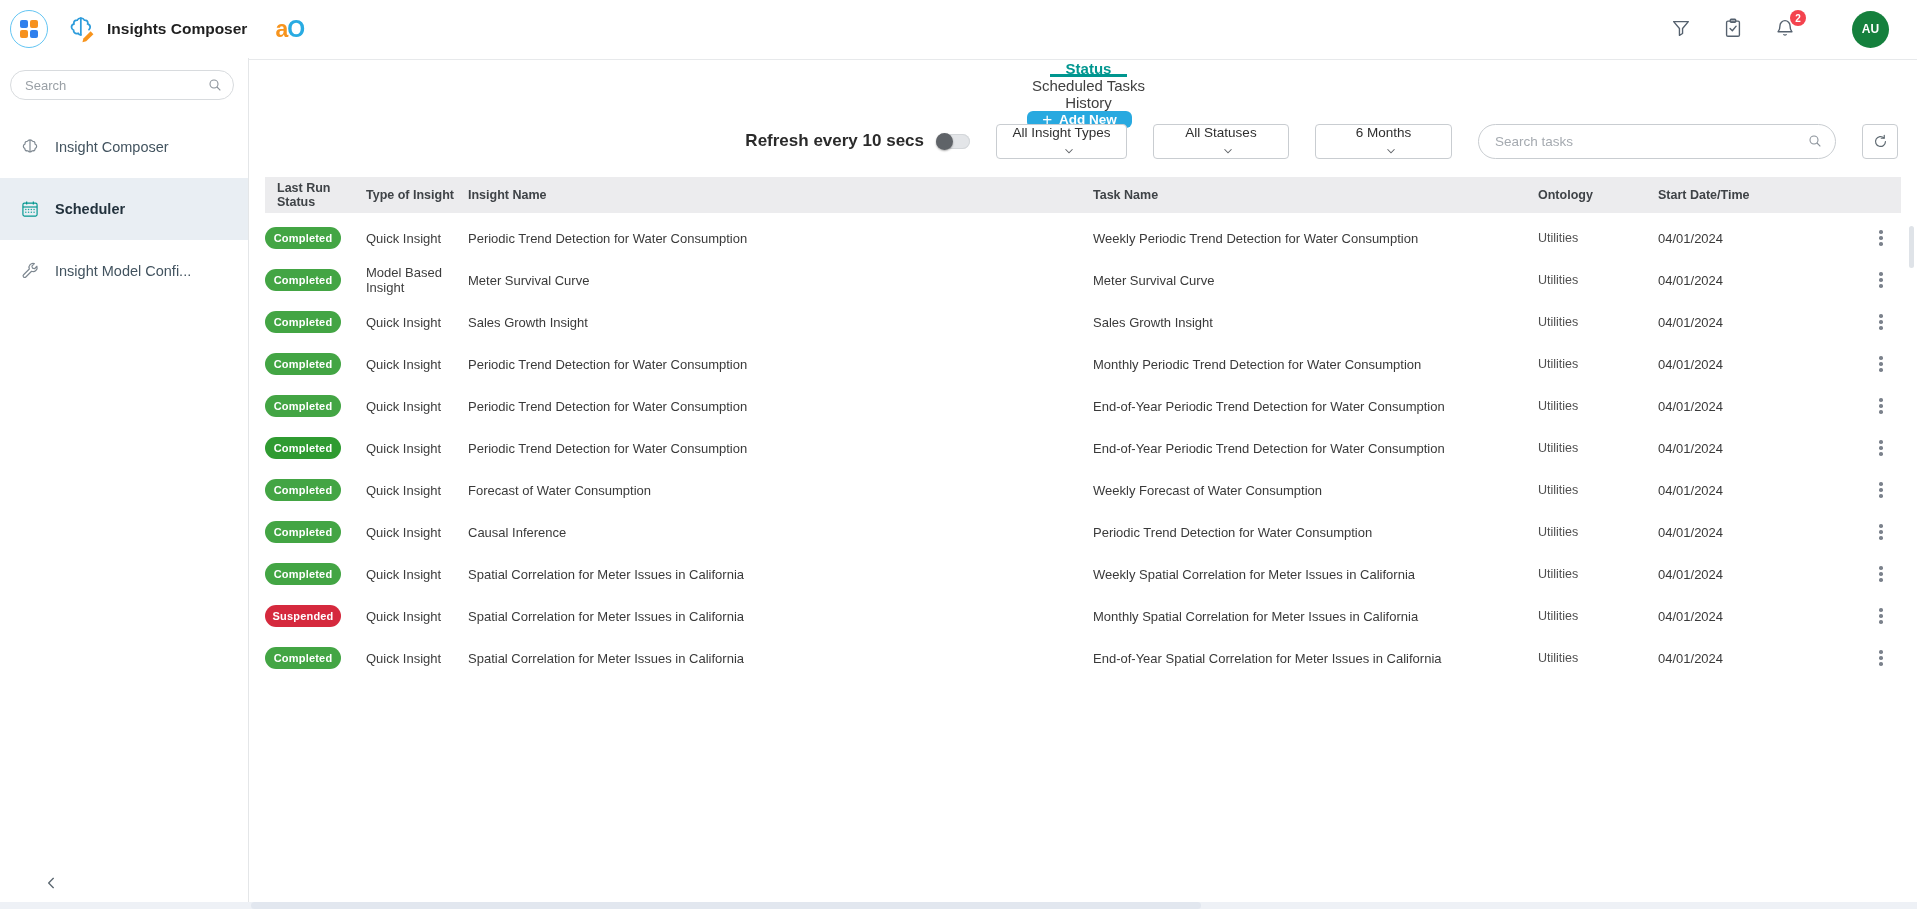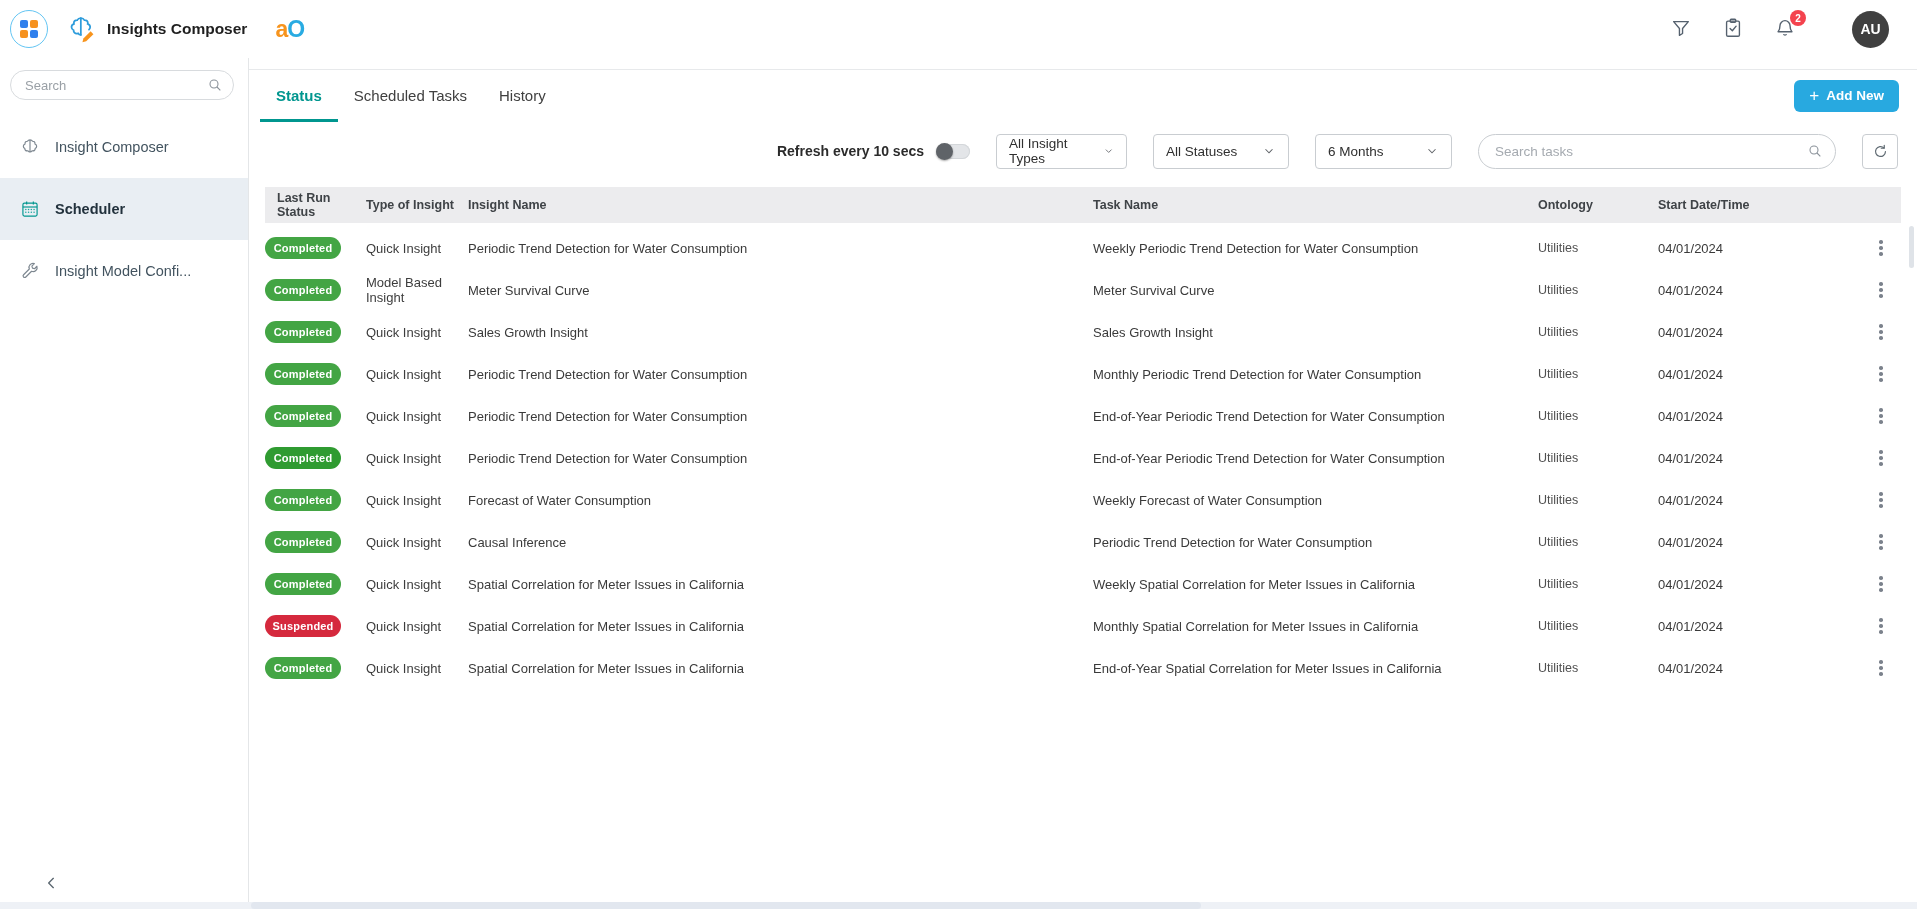--- a/index.html
+++ b/index.html
@@ -19,22 +19,22 @@
   .app-title { font-size:15.5px; font-weight:bold; color:#1f1f1f; margin-left:9px; }
   .ao-logo { margin-left:28px; font-size:23px; font-weight:bold; letter-spacing:-1px; }
   .ao-a { color:#F7941D; } .ao-o { color:#29ABE2; }
   .topbar-spacer { flex:1; }
   .top-icons { display:flex; align-items:center; gap:28px; }
   .icon-btn { width:24px; height:24px; position:relative; cursor:pointer; color:#55616E; }
   .icon-btn svg { width:22px; height:22px; stroke:#55616E; fill:none; stroke-width:1.5; }
   .notif-badge { position:absolute; top:-7px; right:-8px; min-width:16px; height:16px; border-radius:8px;
     background:var(--notif-red,#F4434E); color:#fff; font-size:10px; font-weight:bold;
     display:flex; align-items:center; justify-content:center; padding:0 4px; }
-  .avatar { width:37px; height:37px; border-radius:50%; background:#404040; color:#fff;
-    font-size:14px; font-weight:bold; display:flex; align-items:center; justify-content:center;
+  .avatar { width:37px; height:37px; border-radius:50%; background:#15803d; color:#fff;
+    font-size:12px; font-weight:bold; display:flex; align-items:center; justify-content:center;
     margin-left:26px; cursor:pointer; }
 
   
   .body-row { display:flex; height:851px; position:relative; }
 
   
   .sidebar { width:249px; border-right:1px solid #e4e6e8; position:relative; padding-top:12px; flex:none; }
   .side-search { position:relative; margin:0 14px 0 10px; }
   .side-search input { width:100%; height:30px; border:1px solid #d8dbde; border-radius:16px;
     padding:0 32px 0 14px; font-size:13px; color:#333; outline:none; font-family:inherit; }
@@ -46,44 +46,44 @@
     cursor:pointer; font-size:14.5px; color:#42535f; white-space:nowrap; }
   .nav-item.active { background:#E9EEF3; color:#22313c; font-weight:bold; }
   .nav-item .nicon { width:20px; height:20px; flex:none; }
   .nav-item .nicon svg { width:20px; height:20px; fill:none; stroke:#7d8790; stroke-width:1.4; }
   .nav-item.active .nicon svg { stroke:var(--accent,#19A79F); }
   .collapse-btn { position:absolute; left:44px; bottom:16px; width:18px; height:18px; cursor:pointer; }
   .collapse-btn svg { width:16px; height:16px; stroke:#5b6770; fill:none; stroke-width:2; }
 
   
   .main { flex:1; position:relative; min-width:0; }
-  .tabbar { margin-top:11px; border-top:1px solid #e7e9eb; height:52px;
-    display:flex; align-items:center; padding-left:11px; }
+  .tabbar { margin-top:1px; border-top:1px solid #e7e9eb; height:52px;
+    display:flex; align-items:center; padding-left:11px;flex-direction:column; }
   .tab { height:52px; display:flex; align-items:center; padding:0 16px; font-size:15px;
     color:#404040; cursor:pointer; position:relative; }
   .tab.active { color:var(--accent,#00968F); font-weight:bold; }
   .tab.active::after { content:""; position:absolute; left:0; right:0; bottom:0; height:3px;
     background:var(--accent,#00968F); }
   .tab-spacer { flex:1; }
   .add-new { margin-right:18px; height:32px; background:var(--primary-blue,#28A9E0); color:#fff;
     border:none; border-radius:6px; font-size:13.5px; font-weight:bold; padding:0 15px;
     display:flex; align-items:center; gap:7px; cursor:pointer; font-family:inherit; }
   .add-new .plus { font-size:17px; font-weight:normal; line-height:1; }
 
   
   .filterbar { margin-top:4px; height:52px; display:flex; align-items:center;
     justify-content:flex-end; gap:26px; padding-right:19px; }
   .refresh-group { display:flex; align-items:center; gap:12px; }
-  .refresh-label { font-size:14px; font-weight:bold; color:#2b2b2b; }
+  .refresh-label { font-size:17px; font-weight:bold; color:#2b2b2b; }
   .toggle { width:34px; height:15px; background:#e3e5e8; border-radius:8px; position:relative;
     cursor:pointer; box-shadow:inset 0 0 0 1px #d4d7da; }
   .toggle .knob { position:absolute; left:0px; top:-1px; width:17px; height:17px; border-radius:50%;
     background:#5f6368; box-shadow:0 1px 2px rgba(0,0,0,.35); }
   .dd { height:35px; border:1px solid #c9cdd1; border-radius:4px; display:flex; align-items:center;
-    justify-content:space-between; padding:0 12px; font-size:13.5px; color:#2f2f2f; cursor:pointer; background:#fff; }
+    justify-content:space-between; padding:0 12px; font-size:13.5px; color:#2f2f2f; cursor:pointer; background:#fff;flex-direction:column; }
   .dd svg { width:14px; height:14px; stroke:#5f6368; fill:none; stroke-width:1.8; margin-left:14px; }
   .dd-types { width:131px; } .dd-status { width:136px; } .dd-period { width:137px; }
   .task-search { position:relative; }
   .task-search input { width:358px; height:35px; border:1px solid #c9cdd1; border-radius:18px;
     padding:0 38px 0 16px; font-size:13.5px; color:#333; outline:none; font-family:inherit; background:#fff; }
   .task-search input::placeholder { color:#a5aab0; }
   .task-search .mag { position:absolute; right:13px; top:9px; }
   .reload-btn { width:36px; height:35px; border:1px solid #c9cdd1; border-radius:4px; background:#fff;
     display:flex; align-items:center; justify-content:center; cursor:pointer; }
   .reload-btn svg { width:17px; height:17px; stroke:#5f6a72; fill:none; stroke-width:1.7; }

